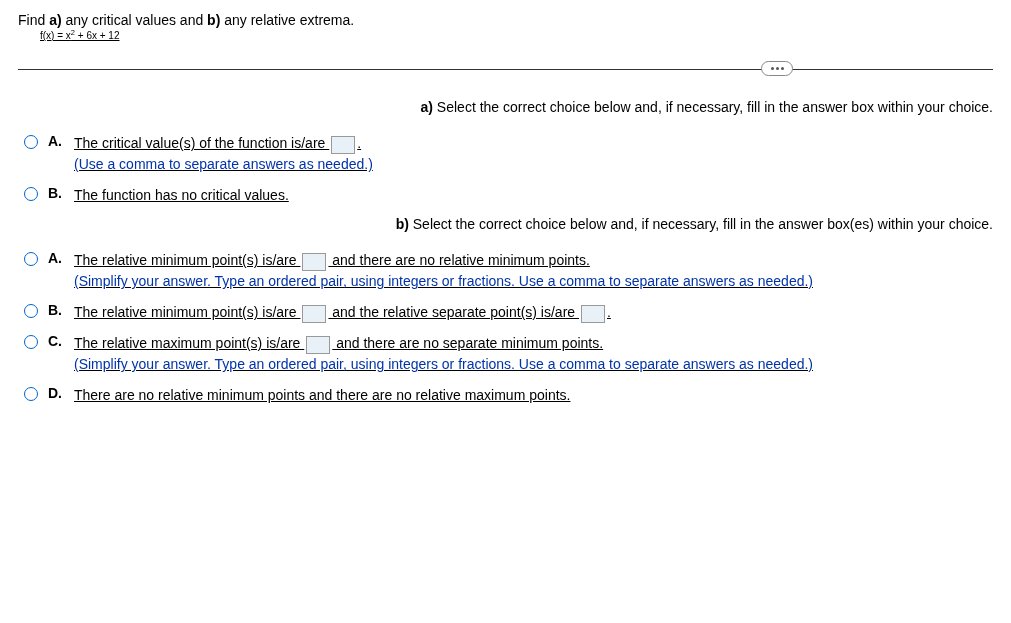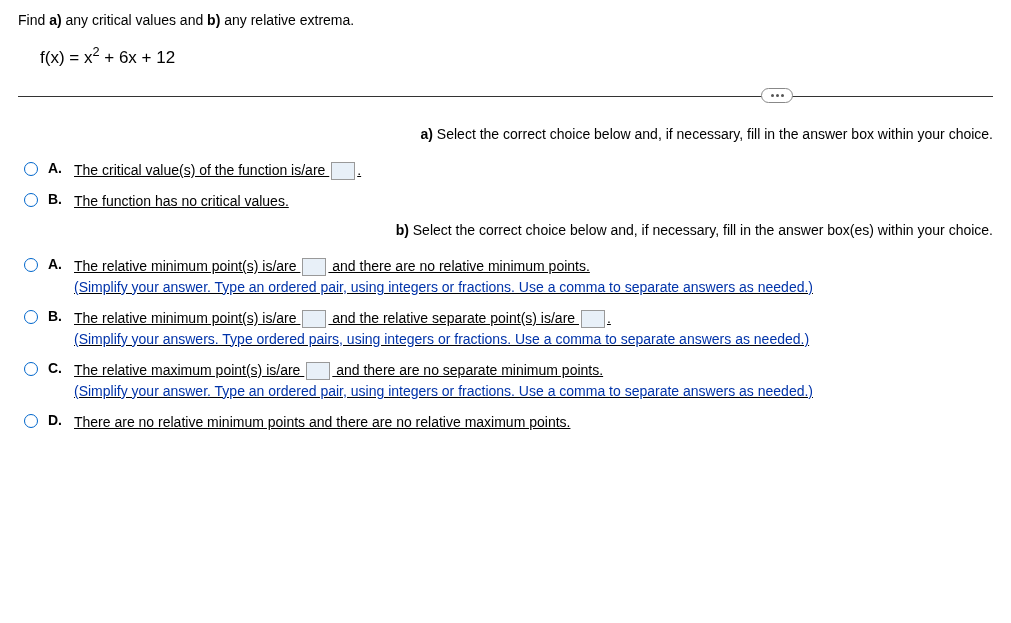--- a/index.html
+++ b/index.html
@@ -1,18 +1,18 @@
 <!DOCTYPE html>
 <html><head>
   <meta charset="utf-8">
   <style>
     * { box-sizing: border-box; margin: 0; padding: 0; }
     body { font-family: Arial, sans-serif; font-size: 14px; color: #000; background: #fff; padding: 12px 18px; width: 1011px; }
-    .question-intro { margin-bottom: 16px; }
-    .formula { margin-left: 22px; margin-bottom: 18px; font-size: 17px; }
+    .question-intro { }
+    .formula { margin-left: 22px; margin-bottom: 18px; font-size: 10px; text-decoration: underline; }
     .divider-row { position: relative; height: 20px; margin-bottom: 20px; }
     .divider-line { border: none; border-top: 1px solid #333; width: 100%; position: absolute; top: 10px; }
     .dots-btn { position: absolute; right: 200px; top: 2px; width: 32px; height: 15px; border: 1px solid #888; border-radius: 9px; background: #fff; display: flex; align-items: center; justify-content: center; cursor: pointer; }
     .dots-btn span { width: 3px; height: 3px; background: #555; border-radius: 50%; margin: 0 1px; display: inline-block; }
     .part-prompt { margin-bottom: 18px; text-align: right; }
     .choice-row { display: flex; align-items: flex-start; margin-bottom: 10px; margin-left: 6px; }
     .radio { width: 14px; height: 14px; border: 1.5px solid #0066cc; border-radius: 50%; flex-shrink: 0; margin-top: 2px; margin-right: 10px; background: #fff; cursor: pointer; }
     .choice-letter { font-weight: bold; margin-right: 10px; min-width: 16px; }
     .choice-body { flex: 1; line-height: 1.5; text-decoration: underline; }
     .answer-box { display: inline-block; width: 24px; height: 18px; border: 1px solid #999; background: #e8f0f8; vertical-align: middle; margin: 0 2px; }
@@ -43,20 +43,21 @@
 
 <div class="part-prompt">
   <b>a)</b><span> Select the correct choice below and, if necessary, fill in the answer box within your choice.</span>
 </div>
 
 <div class="choice-row">
   <div class="radio"></div>
   <div class="choice-letter">A.</div>
   <div class="choice-body">
     <span>The critical value(s) of the function is/are </span><span class="answer-box"></span><span>.</span><br>
+    <span class="hint">(Use a comma to separate answers as needed.)</span>
   </div>
 </div>
 
 <div class="choice-row">
   <div class="radio"></div>
   <div class="choice-letter">B.</div>
   <div class="choice-body">
     <span>The function has no critical values.</span>
   </div>
 </div>
@@ -72,21 +73,20 @@
     <span>The relative minimum point(s) is/are </span><span class="answer-box"></span><span> and there are no relative minimum points.</span><br>
     <span class="hint">(Simplify your answer. Type an ordered pair, using integers or fractions. Use a comma to separate answers as needed.)</span>
   </div>
 </div>
 
 <div class="choice-row">
   <div class="radio"></div>
   <div class="choice-letter">B.</div>
   <div class="choice-body">
     <span>The relative minimum point(s) is/are </span><span class="answer-box"></span><span> and the relative separate point(s) is/are </span><span class="answer-box"></span><span>.</span><br>
-    <span class="hint">(Simplify your answers. Type ordered pairs, using integers or fractions. Use a comma to separate answers as needed.)</span>
   </div>
 </div>
 
 <div class="choice-row">
   <div class="radio"></div>
   <div class="choice-letter">C.</div>
   <div class="choice-body">
     <span>The relative maximum point(s) is/are </span><span class="answer-box"></span><span> and there are no separate minimum points.</span><br>
     <span class="hint">(Simplify your answer. Type an ordered pair, using integers or fractions. Use a comma to separate answers as needed.)</span>
   </div>

